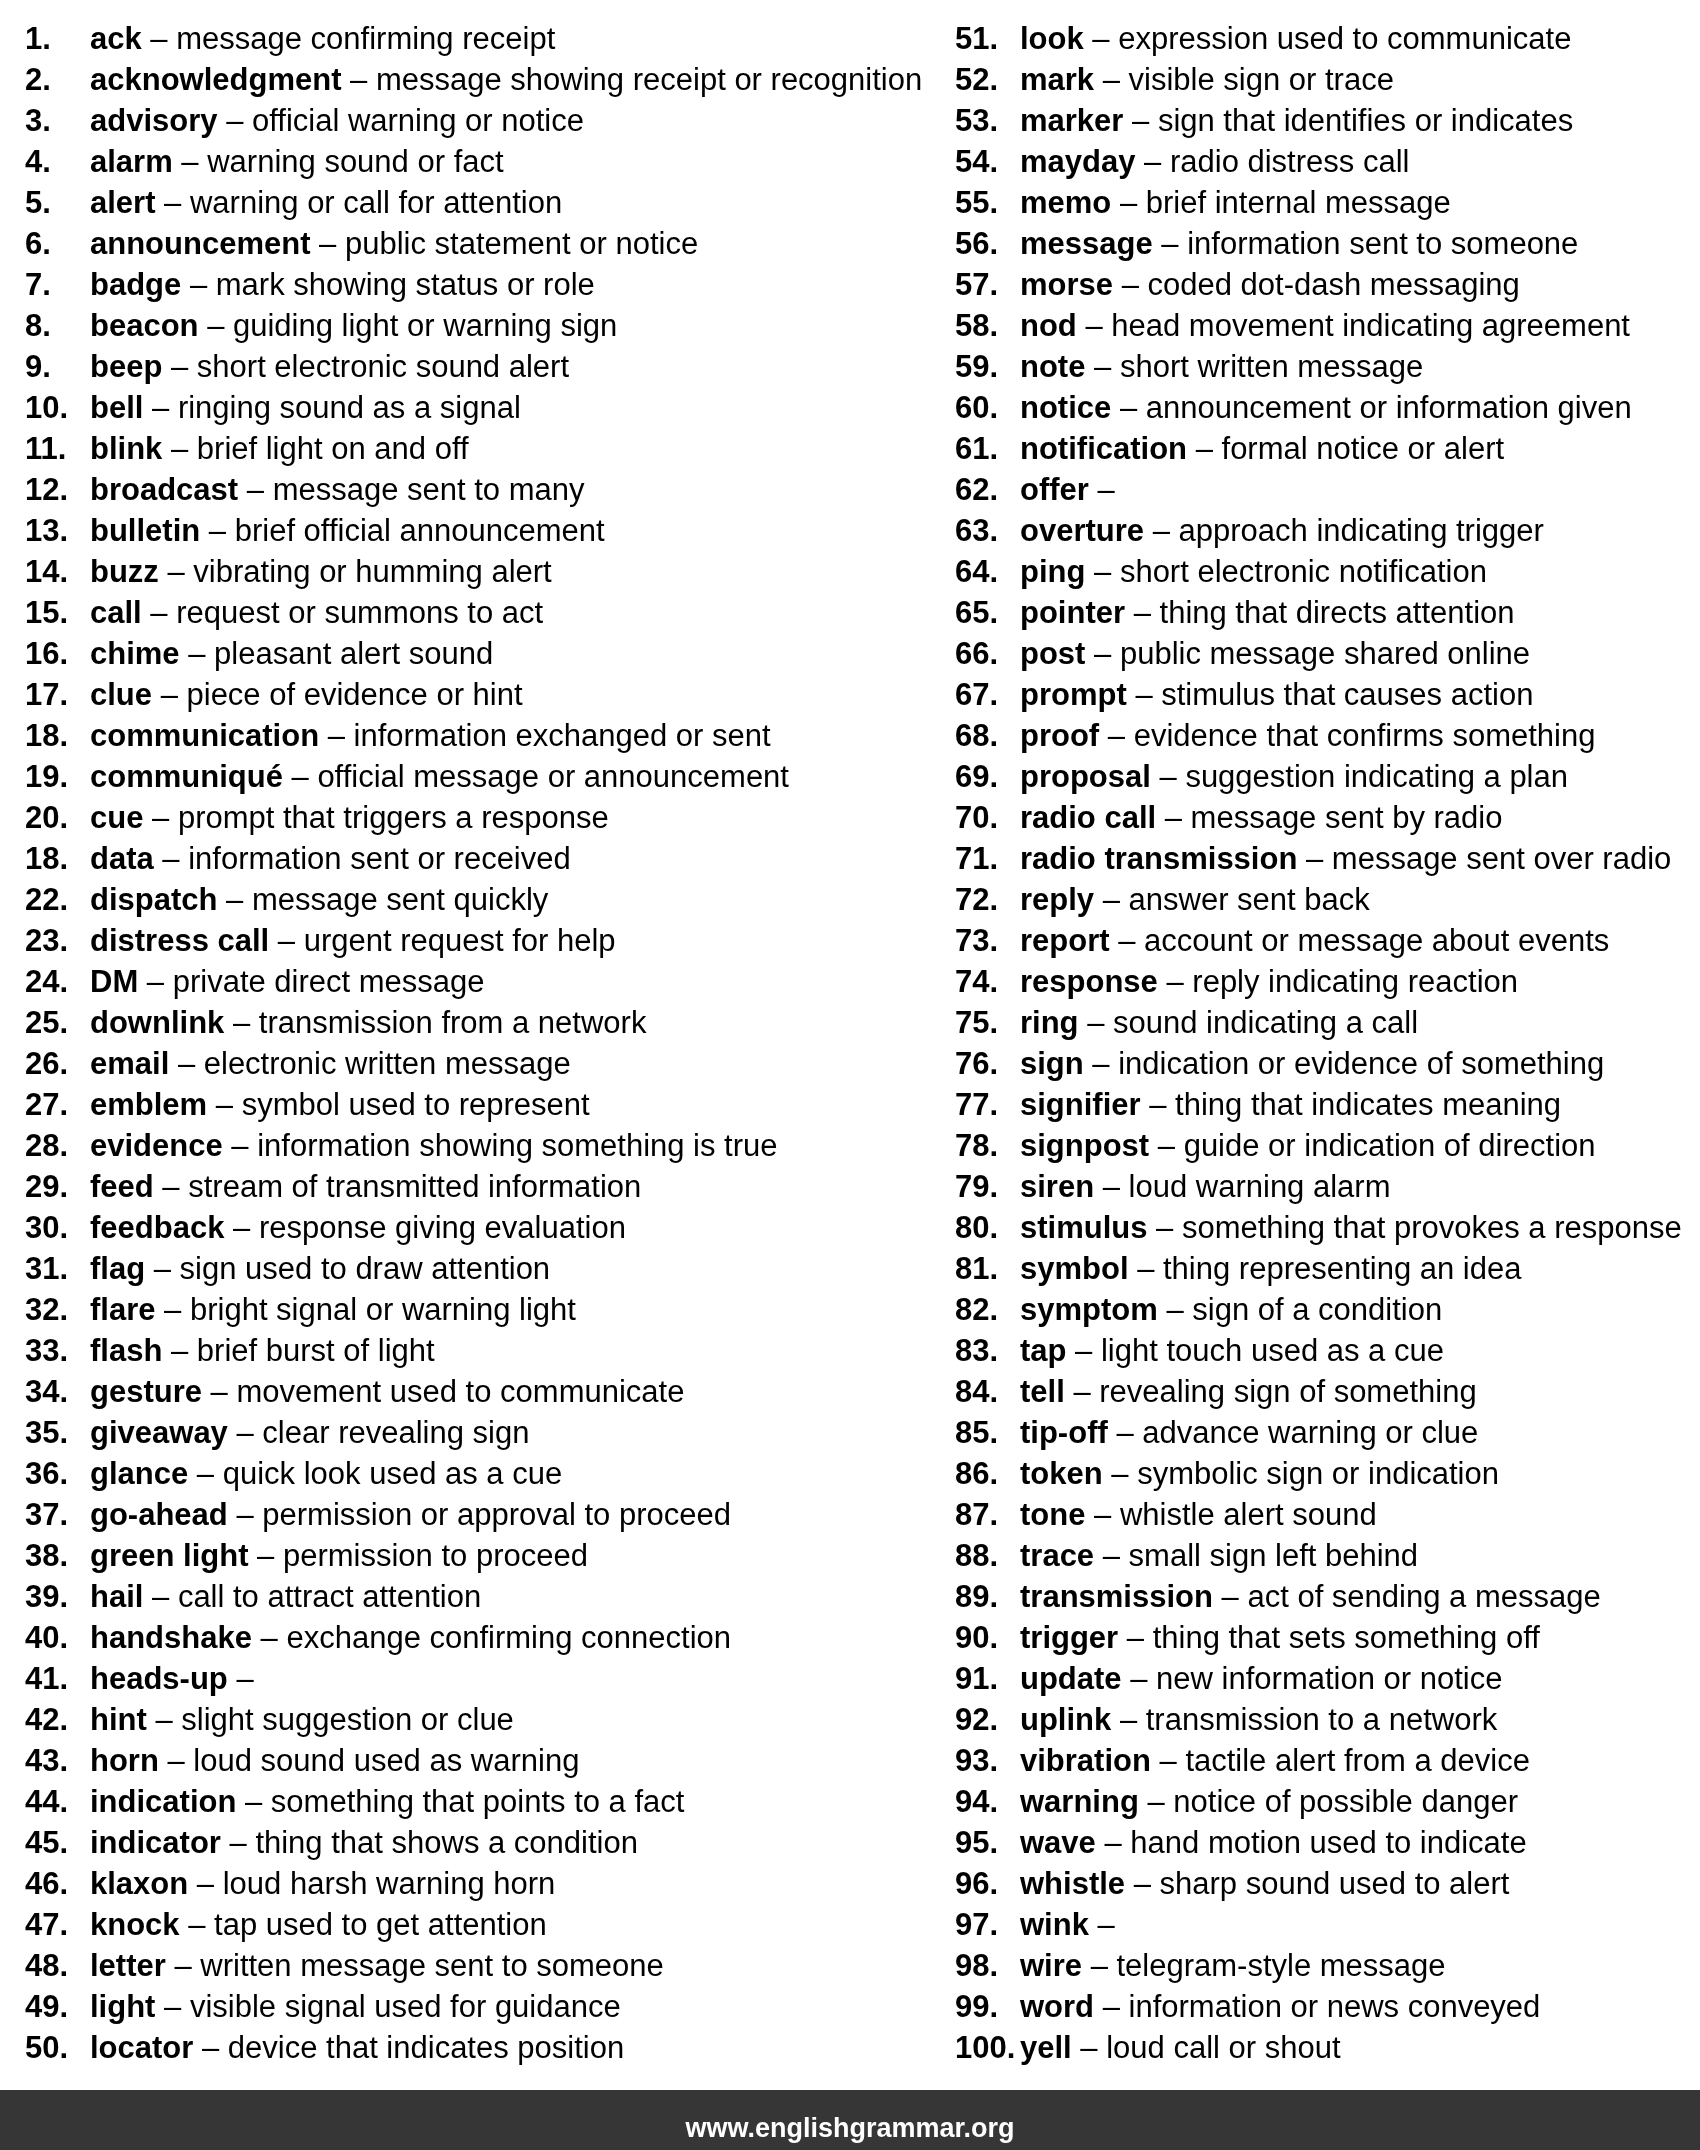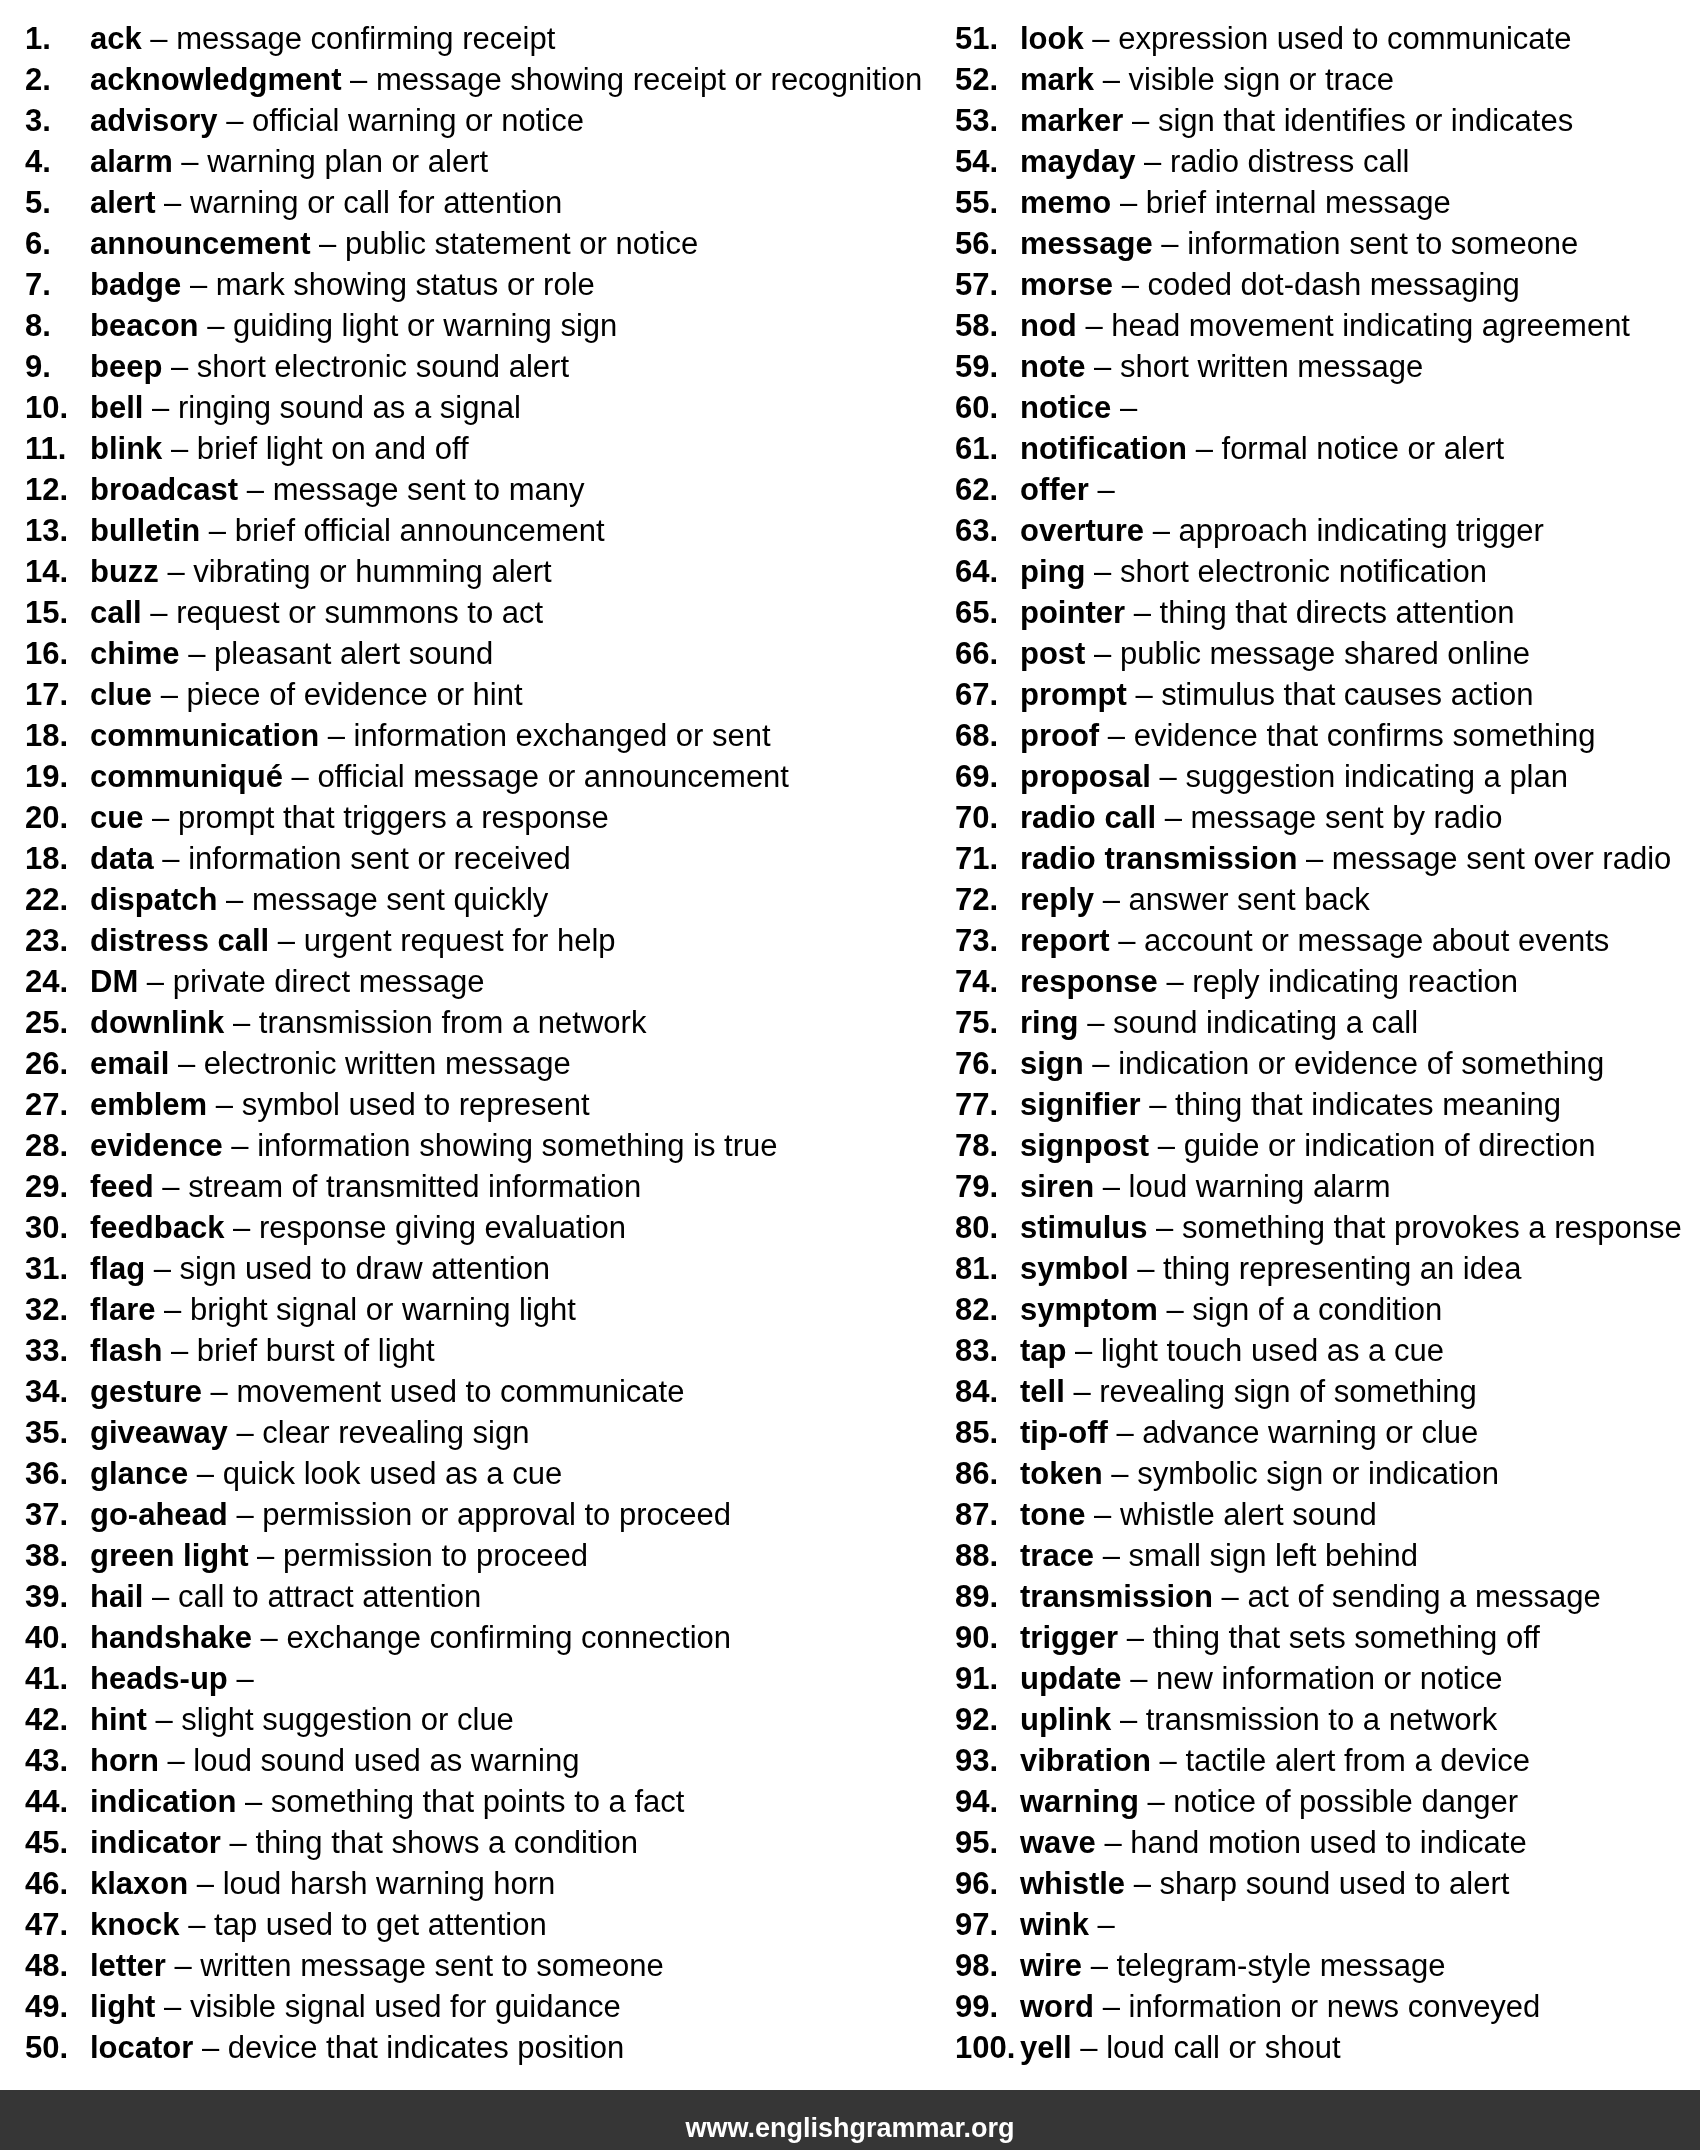--- a/index.html
+++ b/index.html
@@ -49,21 +49,21 @@
     <li class="entry">
       <span class="num">3.</span>
       <span class="term">advisory</span>
       <span class="sep" style="white-space: pre;"> – </span>
       <span class="def">official warning or notice</span>
     </li>
     <li class="entry">
       <span class="num">4.</span>
       <span class="term">alarm</span>
       <span class="sep" style="white-space: pre;"> – </span>
-      <span class="def">warning plan or alert</span>
+      <span class="def">warning sound or fact</span>
     </li>
     <li class="entry">
       <span class="num">5.</span>
       <span class="term">alert</span>
       <span class="sep" style="white-space: pre;"> – </span>
       <span class="def">warning or call for attention</span>
     </li>
     <li class="entry">
       <span class="num">6.</span>
       <span class="term">announcement</span>
@@ -386,20 +386,21 @@
     <li class="entry">
       <span class="num">59.</span>
       <span class="term">note</span>
       <span class="sep" style="white-space: pre;"> – </span>
       <span class="def">short written message</span>
     </li>
     <li class="entry">
       <span class="num">60.</span>
       <span class="term">notice</span>
       <span class="sep" style="white-space: pre;"> – </span>
+      <span class="def">announcement or information given</span>
     </li>
     <li class="entry">
       <span class="num">61.</span>
       <span class="term">notification</span>
       <span class="sep" style="white-space: pre;"> – </span>
       <span class="def">formal notice or alert</span>
     </li>
     <li class="entry">
       <span class="num">62.</span>
       <span class="term">offer</span>

